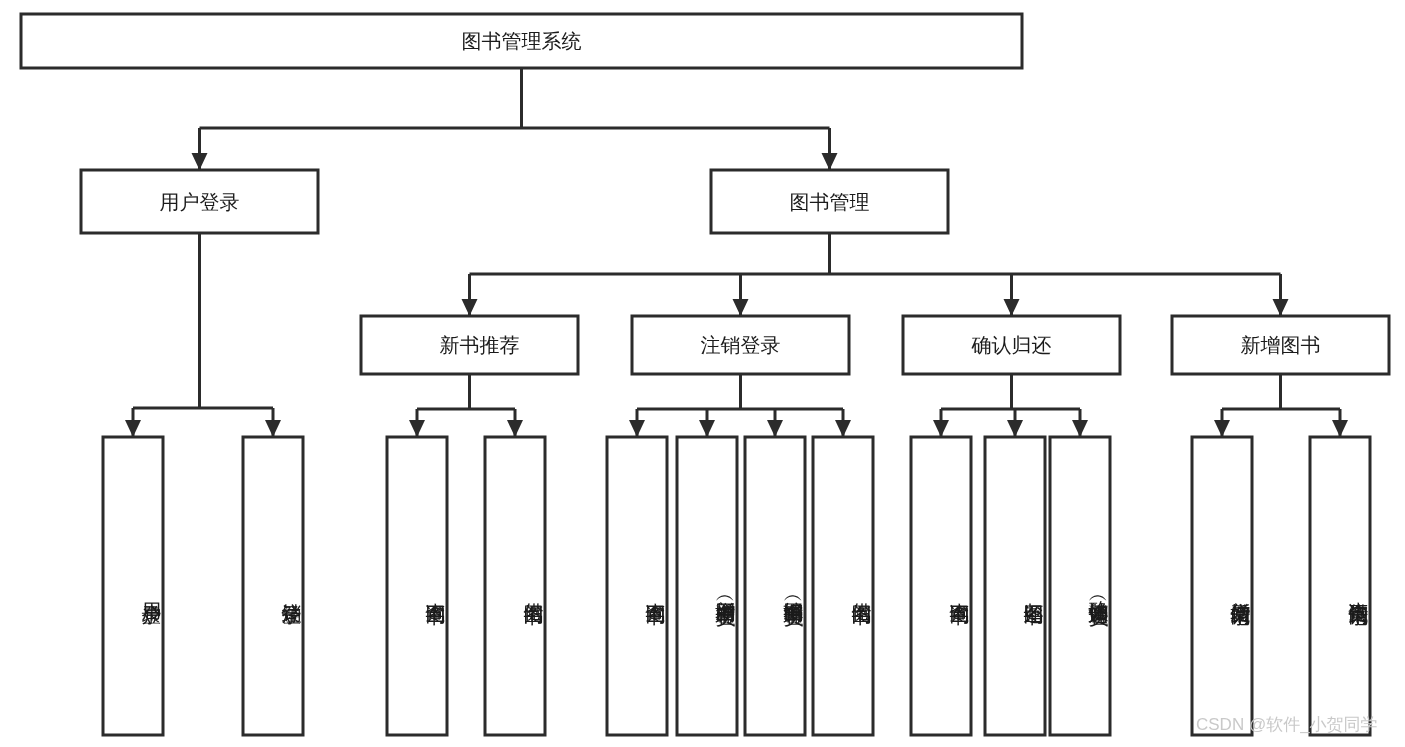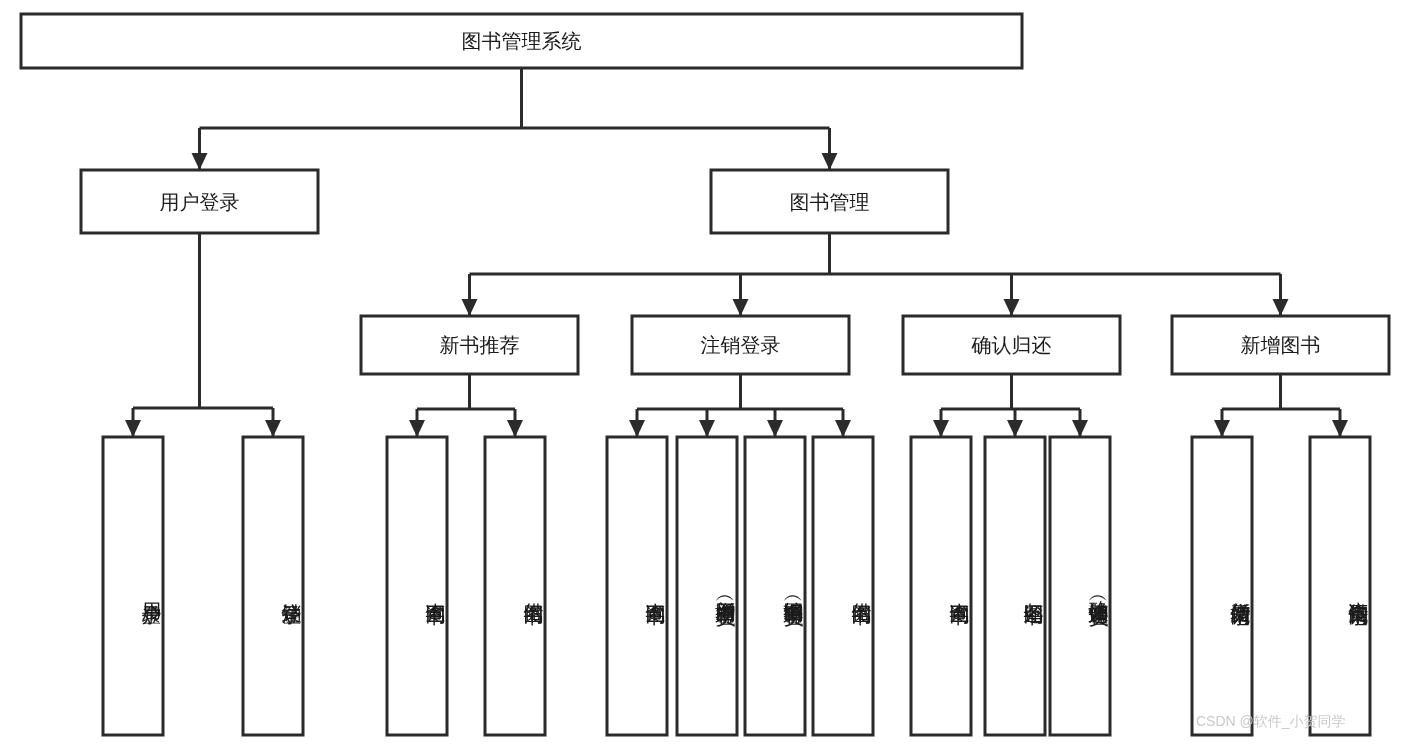--- a/index.html
+++ b/index.html
@@ -28,21 +28,21 @@
     text-orientation:upright;
     align-items:flex-start;
     justify-content:center;
     padding-top:6px;
     box-sizing:border-box;
     letter-spacing:1px;
   }
   .watermark{
     position:absolute;
     color:#c9c9c9;
-    font-size:14px;
+    font-size:17px;
     font-family:"Liberation Sans","DejaVu Sans",sans-serif;
     white-space:nowrap;
     user-select:none;
   }
 </style>
 </head>
 <body>
 
 <div id="stage">
   <svg class="diagram" viewBox="0 0 1405 747" preserveAspectRatio="none" aria-hidden="true">

